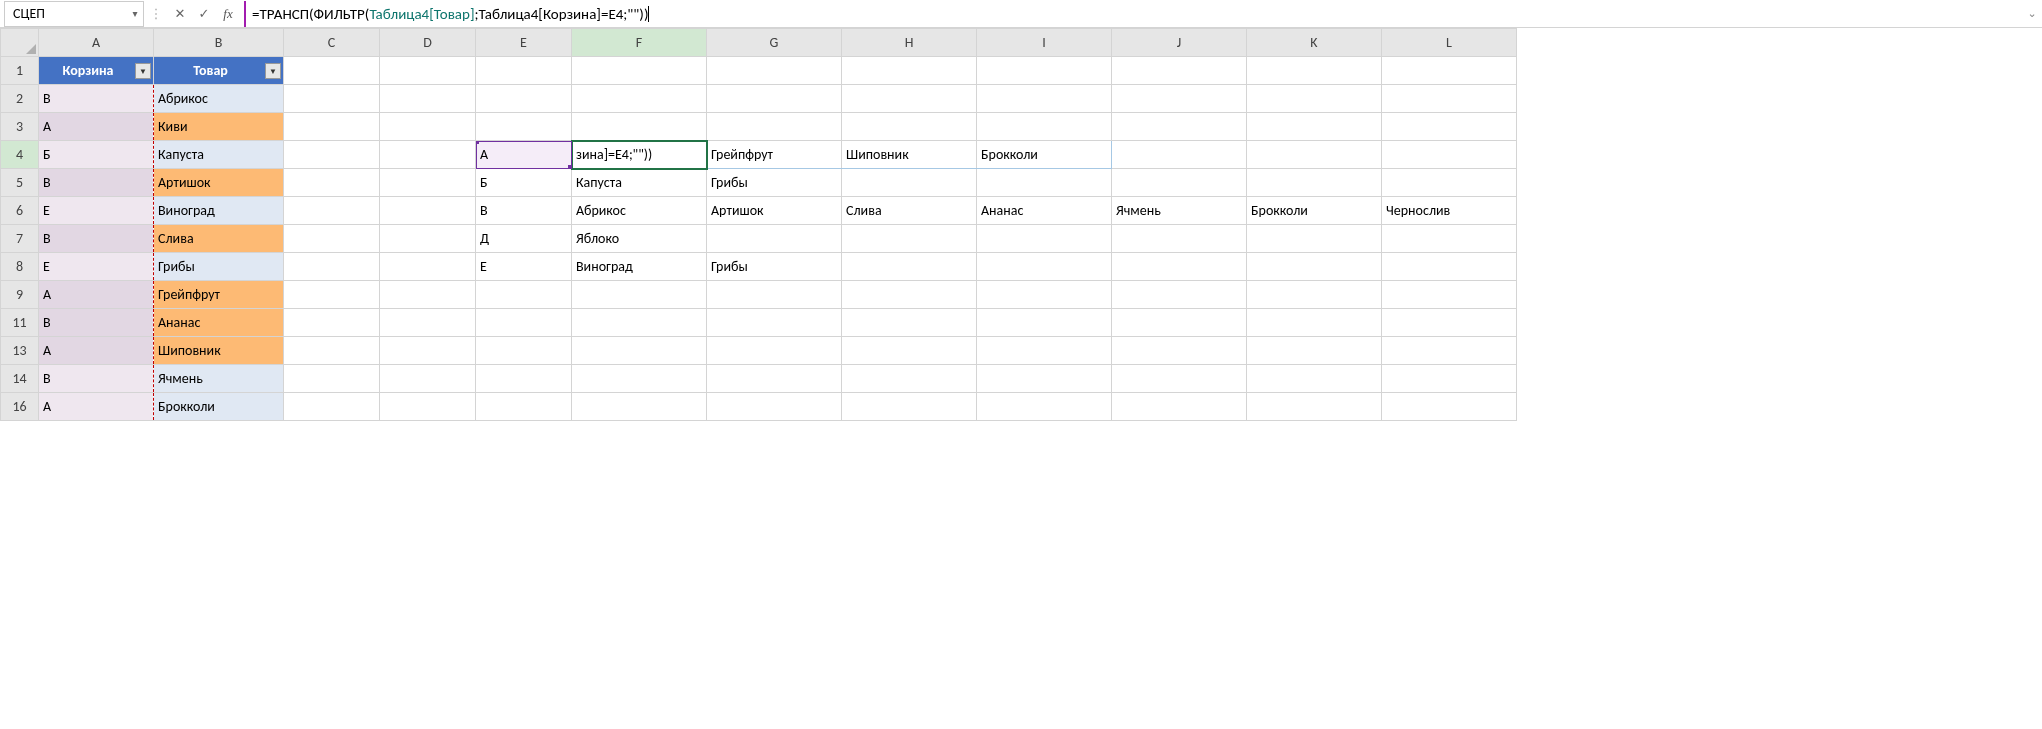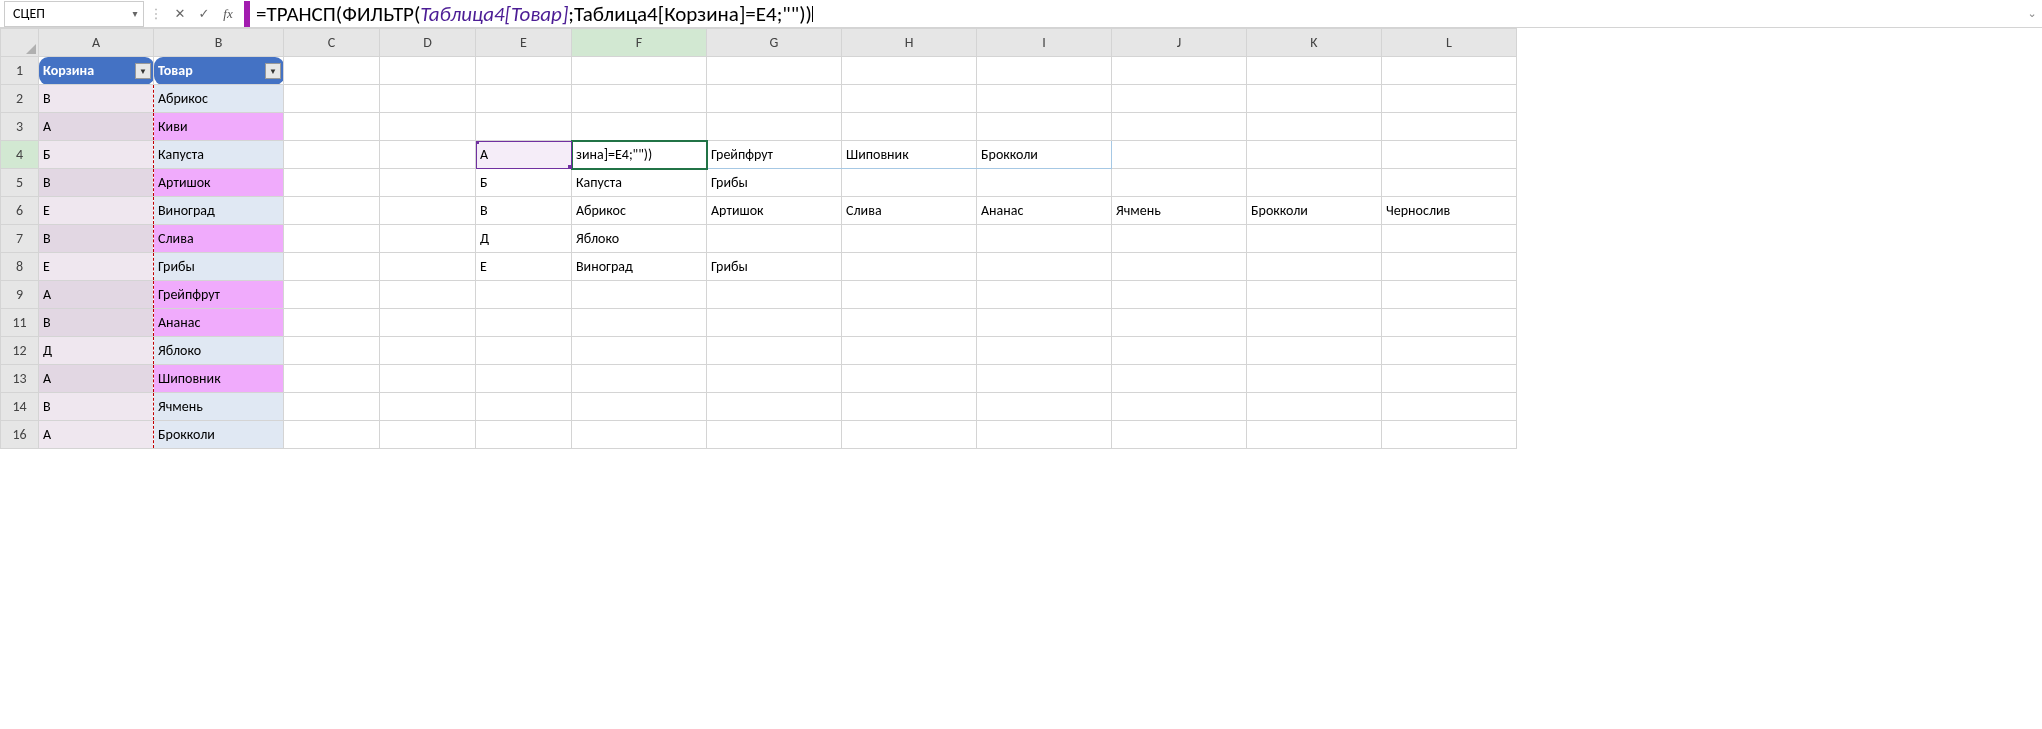--- a/index.html
+++ b/index.html
@@ -6,23 +6,23 @@
   body { font-family: Calibri, Arial, sans-serif; font-size: 14px; background: #fff; color: #000; user-select: none; }
   
   
   .formula-bar { display: flex; align-items: center; height: 28px; border-bottom: 1px solid #d4d4d4; background: #fff; }
   .name-box { display: flex; align-items: center; width: 140px; height: 26px; border: 1px solid #ccc; margin: 0 0 0 4px; background: #fff; justify-content: flex-end; }
   .name-box-text { flex: 1; padding: 0 8px; font-size: 14px; }
   .name-box-arrow { width: 16px; text-align: center; color: #666; font-size: 10px; }
   .fb-btn { width: 24px; height: 24px; display: flex; align-items: center; justify-content: center; color: #666; font-size: 13px; }
   .fb-btn.fx { font-style: italic; font-family: 'Times New Roman', serif; color: #555; }
   .fb-btn.dots { color: #aaa; }
-  .formula-input { flex: 1; height: 26px; padding: 0 6px; display: flex; align-items: center; font-size: 21px; border-left: 6px solid #a21caf; margin-left: 4px; }
+  .formula-input { flex: 1; height: 26px; padding: 0 6px; display: flex; align-items: center; font-size: 15px; border-left: 2px solid #a21caf; margin-left: 4px; }
   .formula-input .fn { color: #000; }
-  .formula-input .ref1 { color: #4c1d95; font-style: italic; }
+  .formula-input .ref1 { color: #0f766e; }
   .formula-input .ref2 { color: #000000; }
   .formula-input .ref3 { color: #000; }
   .formula-cursor { display: inline-block; width: 1px; height: 16px; background: #000; vertical-align: middle; }
   .fb-expand { width: 20px; text-align: center; color: #888; font-size: 11px; }
 
   
   .grid-wrap { position: relative; }
   table.grid { border-collapse: collapse; table-layout: fixed; }
   .grid th, .grid td { border: 1px solid #d4d4d4; height: 28px; padding: 0 4px; text-align: left; font-weight: normal; overflow: hidden; white-space: nowrap; }
   .grid thead th { background: #e6e6e6; text-align: center; font-size: 14px; color: #444; position: relative; }
@@ -40,28 +40,28 @@
   .col-E { width: 96px; }
   .col-F { width: 135px; }
   .col-G { width: 135px; }
   .col-H { width: 135px; }
   .col-I { width: 135px; }
   .col-J { width: 135px; }
   .col-K { width: 135px; }
   .col-L { width: 135px; }
 
   
-  td.tbl-hdr { background: #4472c4; color: #fff; font-weight: bold; text-align: left; position: relative; padding-right: 20px; border-radius: 9px; }
+  td.tbl-hdr { background: #4472c4; color: #fff; font-weight: bold; text-align: center; position: relative; padding-right: 20px; }
   .filter-btn { position: absolute; right: 2px; top: 50%; transform: translateY(-50%); width: 16px; height: 16px; background: #e7e7e7; border: 1px solid #999; display: flex; align-items: center; justify-content: center; font-size: 8px; color: #333; }
   
   
   td.korzina-odd { background: #e2d7e3; }
   td.korzina-even { background: #efe7ef; }
   
-  td.tovar-odd { background: #f0abfc; }
+  td.tovar-odd { background: #fdba74; }
   td.tovar-even { background: #e0e8f3; }
   
   
   td.e4-ref { outline: 1px solid #7030a0; outline-offset: -1px; background: #f5edf8; position: relative; }
   td.e4-ref::before, td.e4-ref::after { content:""; position:absolute; width:5px; height:5px; background:#7030a0; }
   td.e4-ref::before { left:-2px; top:-2px; }
   td.e4-ref::after { right:-2px; bottom:-2px; }
   
   td.f4-edit { outline: 2px solid #217346; outline-offset: -1px; background: #fff; }
   
@@ -275,35 +275,20 @@
           <td></td>
           <td></td>
           <td></td>
           <td></td>
           <td></td>
           <td></td>
           <td></td>
           <td></td>
         </tr>
         <tr>
-          <th class="rowhdr">12</th>
-          <td class="korzina-even struct-ref-b">Д</td>
-          <td class="tovar-even struct-ref-a">Яблоко</td>
-          <td></td>
-          <td></td>
-          <td></td>
-          <td></td>
-          <td></td>
-          <td></td>
-          <td></td>
-          <td></td>
-          <td></td>
-          <td></td>
-        </tr>
-        <tr>
           <th class="rowhdr">13</th>
           <td class="korzina-odd struct-ref-b">А</td>
           <td class="tovar-odd struct-ref-a">Шиповник</td>
           <td></td>
           <td></td>
           <td></td>
           <td></td>
           <td></td>
           <td></td>
           <td></td>

